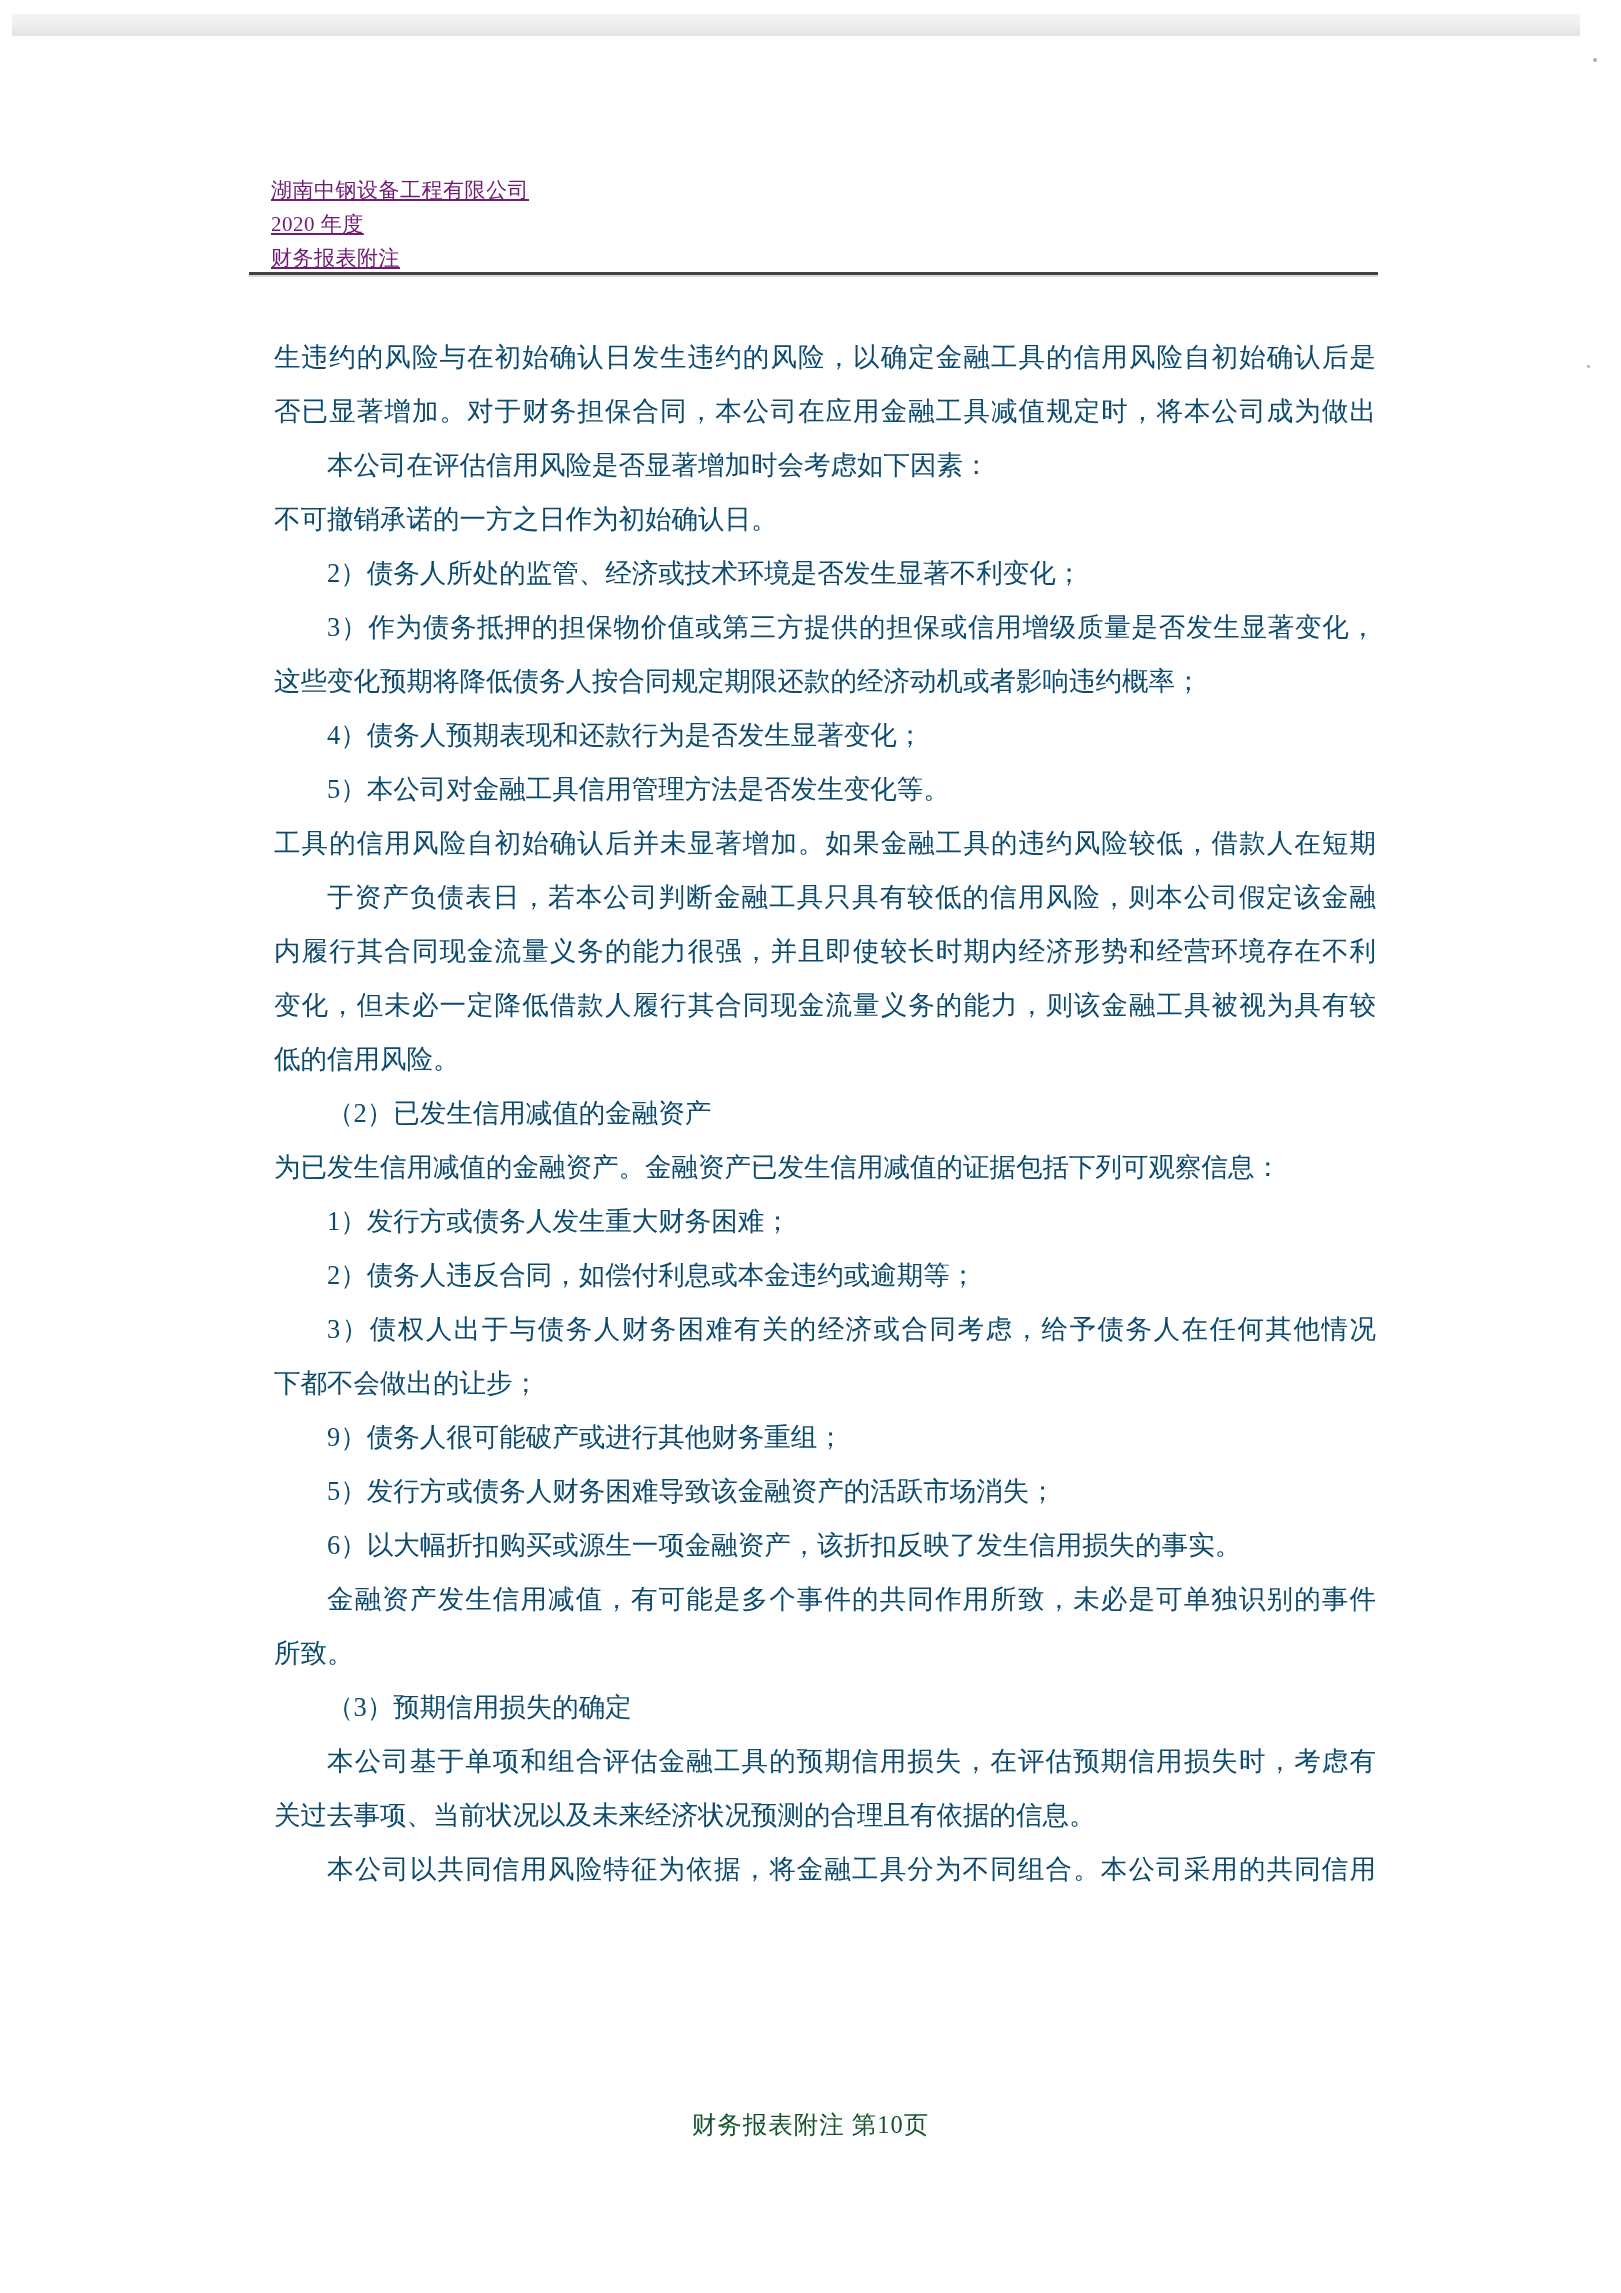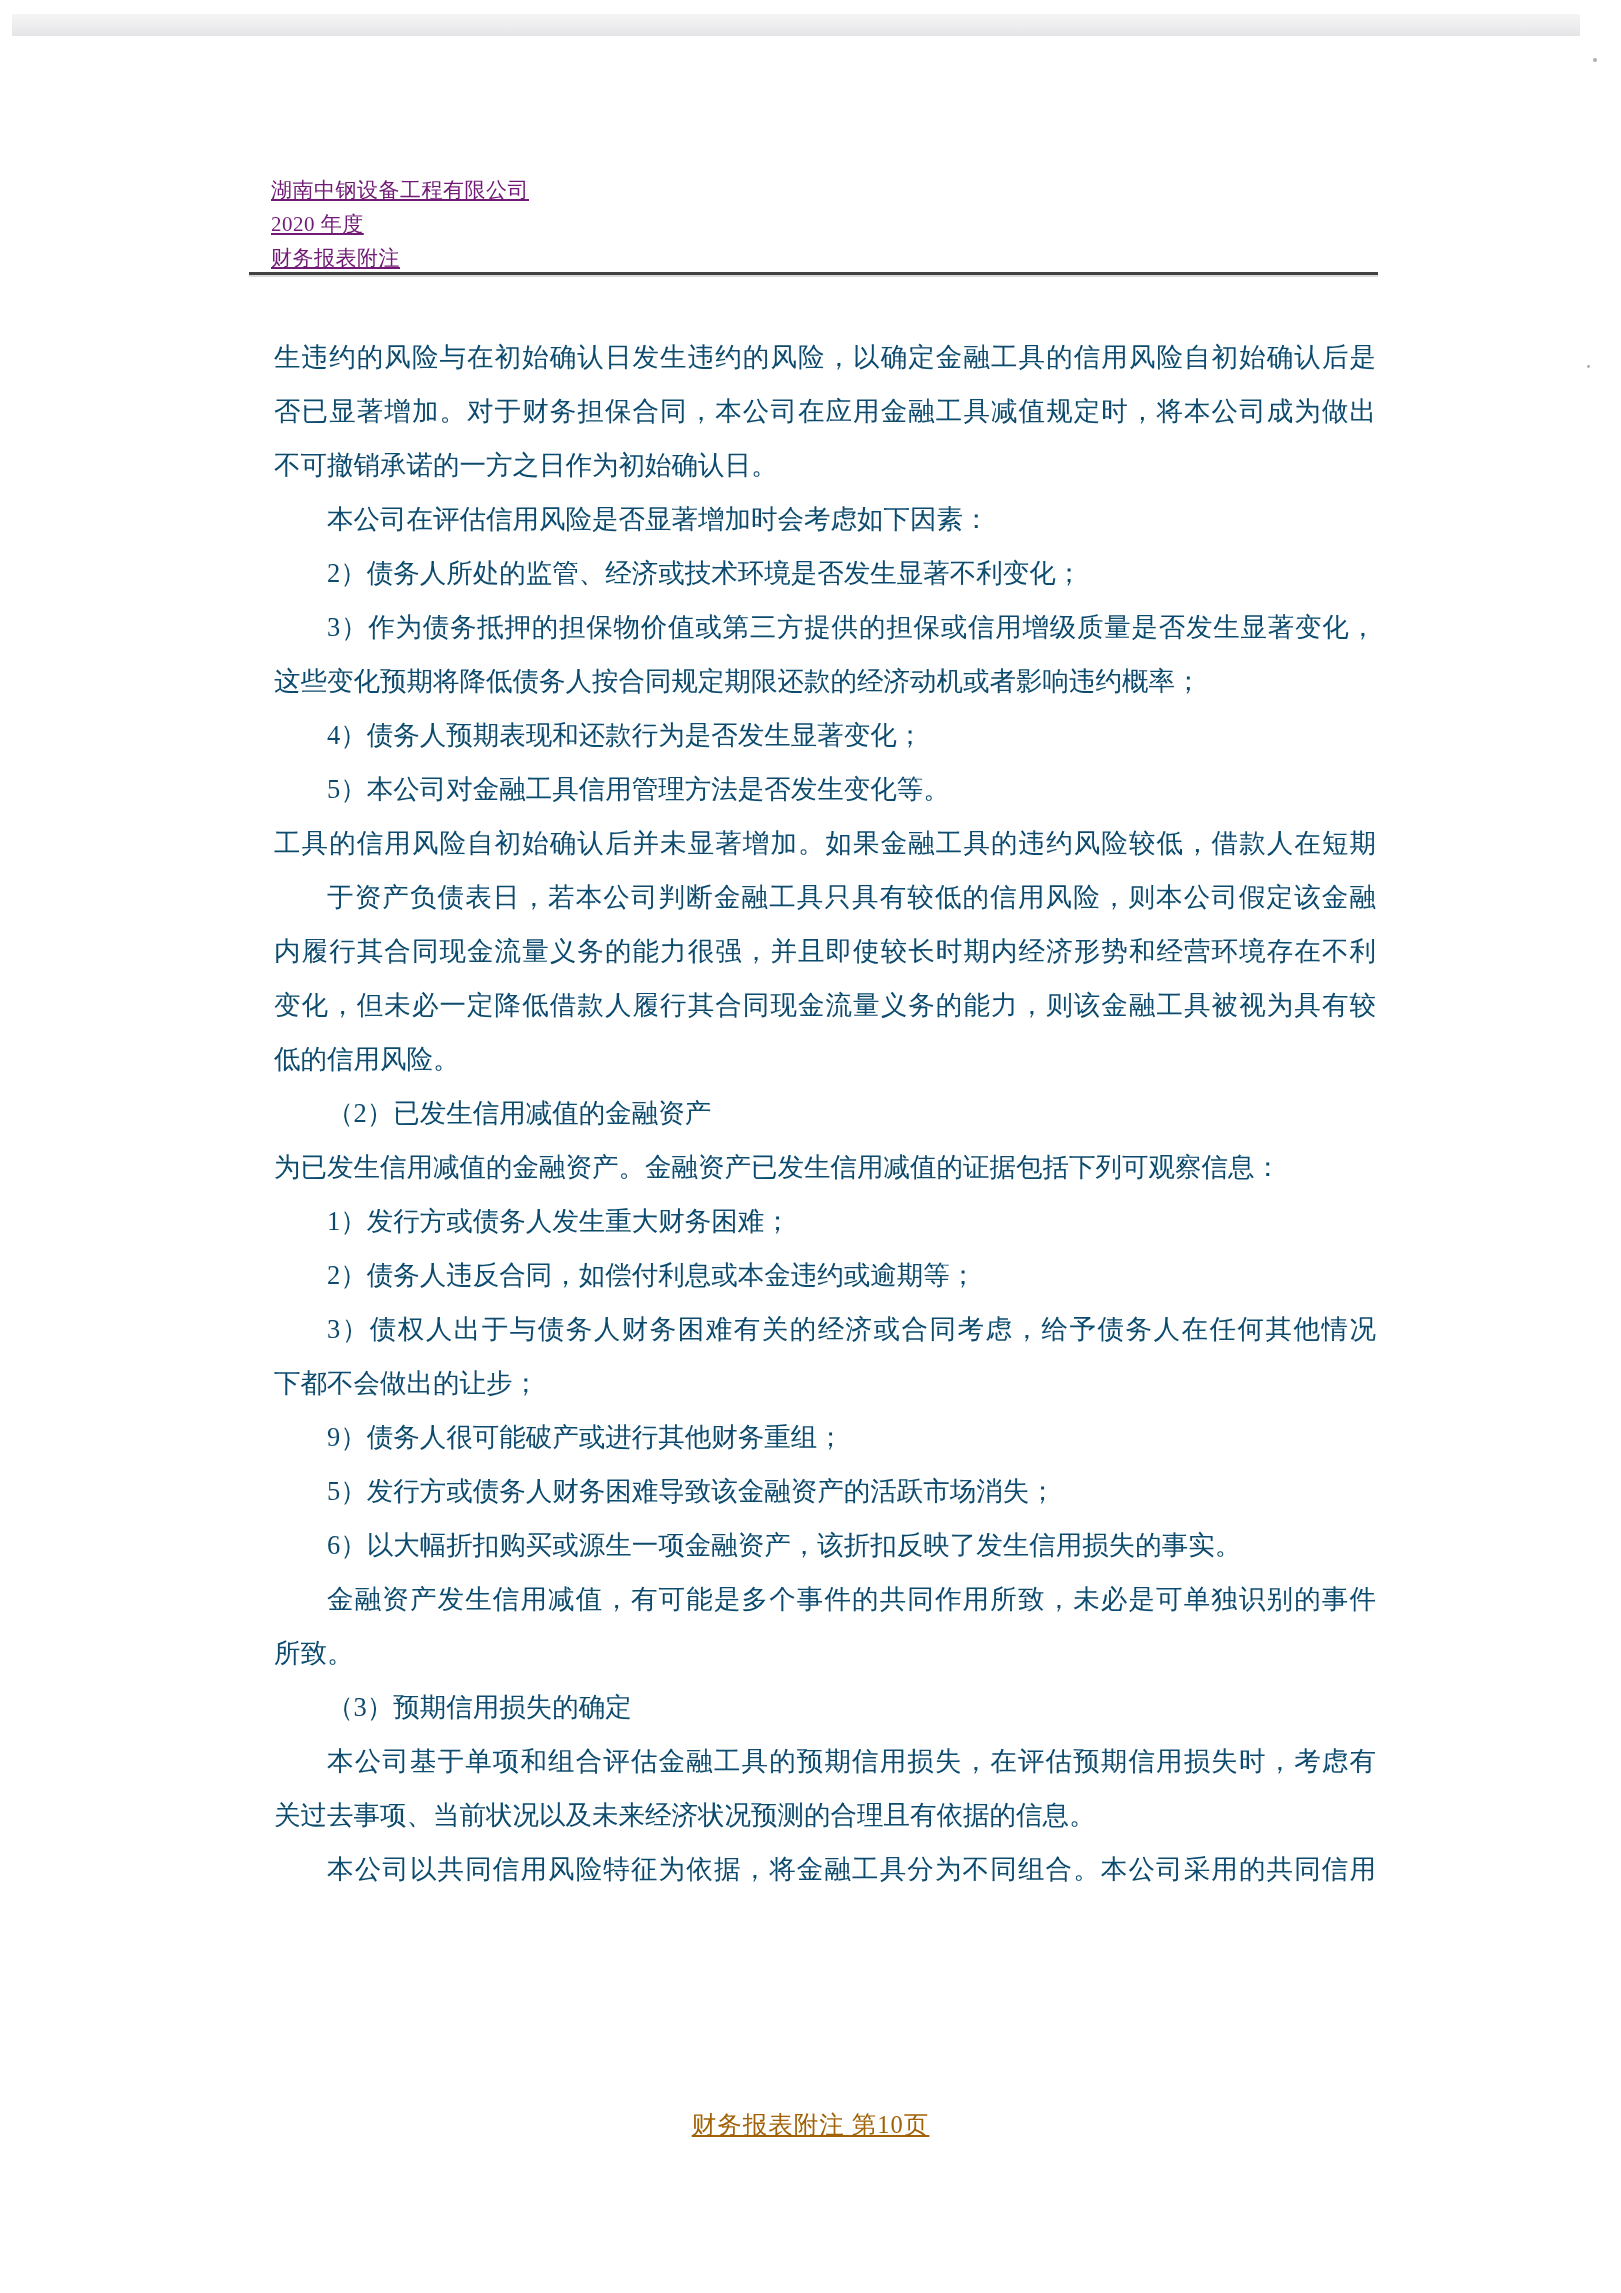--- a/index.html
+++ b/index.html
@@ -55,23 +55,22 @@
     text-align: justify;
     text-align-last: justify;
     text-justify: inter-ideograph;
   }
 
   .footer {
     position: absolute; left: 0; top: 2105px;
     width: 1621px;
     text-align: center;
     font-size: 24.5px; line-height: 39px;
-    color: #a16207;
+    color: #14532d;
     letter-spacing: 1px;
-    text-decoration: underline;
   }
 </style>
 </head>
 <body>
 
 <div class="page">
 
   <div class="scan-band"></div>
   <div class="speck s1"></div>
   <div class="speck s2"></div>
@@ -80,22 +79,22 @@
     <div>湖南中钢设备工程有限公司</div>
     <div>2020 年度</div>
     <div>财务报表附注</div>
   </div>
 
   <div class="header-rule"></div>
 
   <div class="body-text" id="body-lines">
       <div class="line full">生违约的风险与在初始确认日发生违约的风险，以确定金融工具的信用风险自初始确认后是</div>
       <div class="line full">否已显著增加。对于财务担保合同，本公司在应用金融工具减值规定时，将本公司成为做出</div>
+      <div class="line indent">本公司在评估信用风险是否显著增加时会考虑如下因素：</div>
       <div class="line">不可撤销承诺的一方之日作为初始确认日。</div>
-      <div class="line indent">本公司在评估信用风险是否显著增加时会考虑如下因素：</div>
       <div class="line indent">2）债务人所处的监管、经济或技术环境是否发生显著不利变化；</div>
       <div class="line indent full">3）作为债务抵押的担保物价值或第三方提供的担保或信用增级质量是否发生显著变化，</div>
       <div class="line">这些变化预期将降低债务人按合同规定期限还款的经济动机或者影响违约概率；</div>
       <div class="line indent">4）债务人预期表现和还款行为是否发生显著变化；</div>
       <div class="line indent">5）本公司对金融工具信用管理方法是否发生变化等。</div>
       <div class="line full">工具的信用风险自初始确认后并未显著增加。如果金融工具的违约风险较低，借款人在短期</div>
       <div class="line indent full">于资产负债表日，若本公司判断金融工具只具有较低的信用风险，则本公司假定该金融</div>
       <div class="line full">内履行其合同现金流量义务的能力很强，并且即使较长时期内经济形势和经营环境存在不利</div>
       <div class="line full">变化，但未必一定降低借款人履行其合同现金流量义务的能力，则该金融工具被视为具有较</div>
       <div class="line">低的信用风险。</div>

